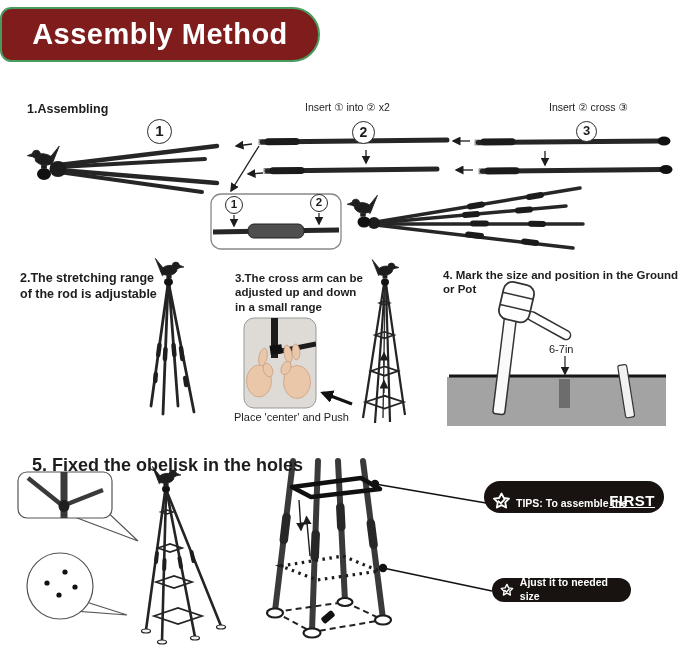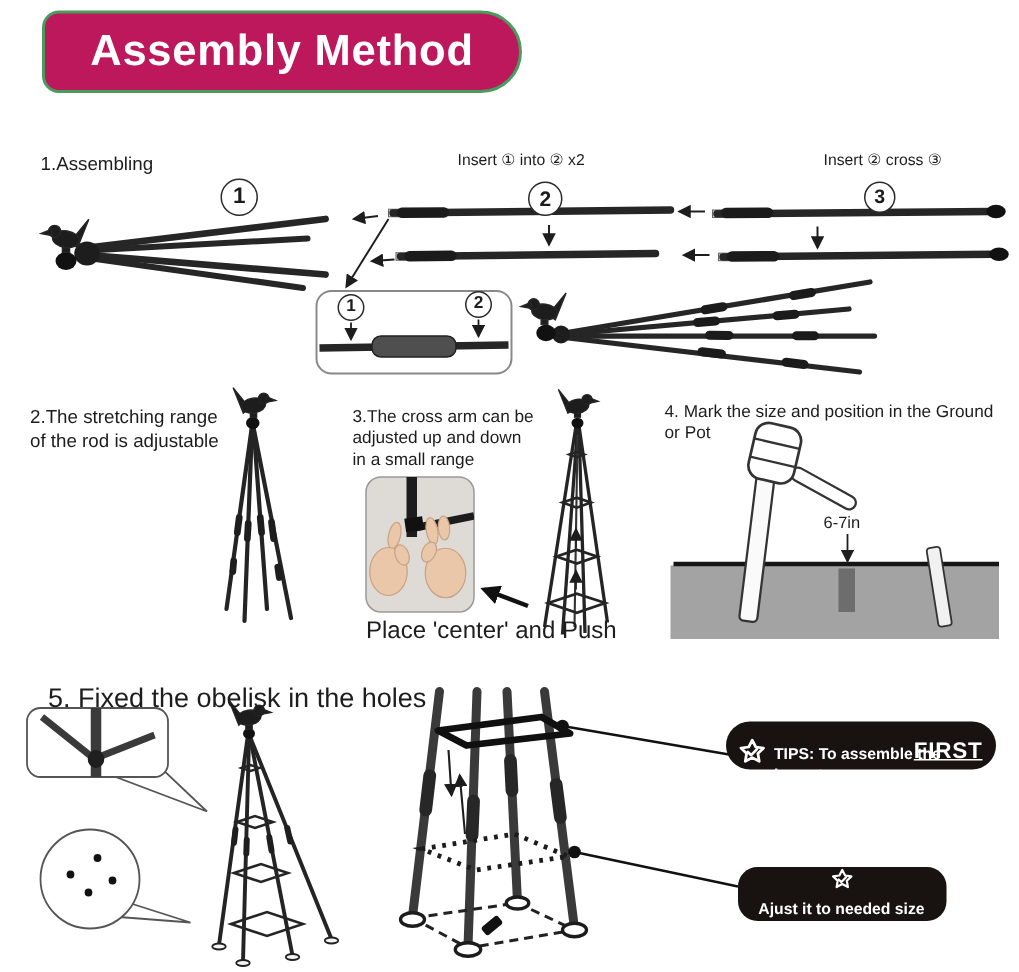--- a/index.html
+++ b/index.html
@@ -1,33 +1,33 @@
 <!DOCTYPE html>
 <html><head>
 <meta charset="utf-8">
 <style>
   html,body{margin:0;padding:0;background:#fff;}
   .stage{position:relative;width:679px;height:648px;background:#fff;overflow:hidden;
          font-family:"Liberation Sans", sans-serif;color:#1d1d1d;}
   .art{position:absolute;left:0;top:0;z-index:1;}
   .txt{position:absolute;z-index:2;color:#1d1d1d;line-height:1.25;}
-  .bold{font-weight:normal;}
+  .bold{font-weight:bold;}
   .pre{white-space:pre-line;}
   .banner{position:absolute;z-index:3;left:0;top:7px;width:320px;height:55px;
-          background:#be185d;border:2px solid #4a9c5e;box-sizing:border-box;
-          border-radius:12px 29px 29px 12px;display:flex;align-items:center;justify-content:center;margin-left:28px;}
+          background:#7f1d1d;border:2px solid #4a9c5e;box-sizing:border-box;
+          border-radius:12px 29px 29px 12px;display:flex;align-items:center;justify-content:center;}
   .banner span{color:#fff;font-weight:bold;font-size:29px;letter-spacing:.5px;}
   .pnum{position:absolute;z-index:3;border:1.6px solid #2a2a2a;border-radius:50%;background:#fff;
         color:#1c1c1c;font-weight:bold;text-align:center;box-sizing:border-box;}
   .tip{position:absolute;z-index:3;background:#181310;color:#fff;box-sizing:border-box;}
   .tip .tiptext{font-size:10.5px;font-weight:bold;white-space:pre-line;line-height:1.3;display:block;}
   .tip1{left:484px;top:481px;width:180px;height:32px;border-radius:17px;padding:16px 8px 4px 32px;}
   .tip1 .staricon{position:absolute;left:7px;top:10px;}
   .tipem{position:absolute;right:9px;bottom:4px;font-size:15px;font-weight:800;letter-spacing:.5px;text-decoration:underline;}
-  .tip2{left:492px;top:578px;width:139px;height:36px;border-radius:13px;display:flex;align-items:center;gap:5px;padding:0 8px 0 7px;flex-direction:column;}
+  .tip2{left:492px;top:578px;width:139px;height:24px;border-radius:13px;display:flex;align-items:center;gap:5px;padding:0 8px 0 7px;}
 </style>
 </head>
 <body>
 
 <div class="stage">
 
   <svg class="art" width="679" height="648" viewBox="0 0 679 648">
     <defs>
       <marker id="mA" markerUnits="userSpaceOnUse" markerWidth="9" markerHeight="9" refX="7.5" refY="4.5" orient="auto">
         <path d="M0,0 L9,4.5 L0,9 Z" fill="#1d1d1d"></path>
@@ -280,21 +280,21 @@
   <div class="pnum" style="left:352px;top:121px;width:23px;height:23px;font-size:14px;line-height:20px">2</div>
   <div class="pnum" style="left:576px;top:121px;width:21px;height:21px;font-size:13px;line-height:18px">3</div>
   <div class="pnum" style="left:225px;top:196px;width:18px;height:18px;font-size:11.5px;line-height:15px">1</div>
   <div class="pnum" style="left:310px;top:194px;width:18px;height:18px;font-size:11.5px;line-height:15px">2</div>
 
   <div class="txt bold pre" style="left:20px;top:271px;font-size:12.5px">2.The stretching range
 of the rod is adjustable</div>
   <div class="txt bold pre" style="left:235px;top:271px;font-size:11.5px">3.The cross arm can be
 adjusted up and down
 in a small range</div>
-  <div class="txt" style="left:244px;top:411px;font-size:16px">Place 'center' and Push</div>
+  <div class="txt" style="left:234px;top:411px;font-size:11px">Place 'center' and Push</div>
   <div class="txt bold pre" style="left:443px;top:268px;font-size:11.5px">4. Mark the size and position in the Ground
 or Pot</div>
   <div class="txt" style="left:549px;top:343px;font-size:11px">6-7in</div>
   <div class="txt bold" style="left:32px;top:454px;font-size:18px">5. Fixed the obelisk in the holes</div>
 
   <div class="tip tip1">
     <svg class="staricon" width="21" height="21" viewBox="0 0 24 24">
       <path d="M12 2.8 L14.7 8 L20.6 8.8 L16.3 13 L17.3 18.9 L12 16.1 L6.7 18.9 L7.7 13 L3.4 8.8 L9.3 8 Z" fill="none" stroke="#fff" stroke-width="2.1" stroke-linejoin="round"></path>
       <path d="M8.6 11.8 L11.2 14.2 L15.6 9.6" fill="none" stroke="#fff" stroke-width="2.1" stroke-linecap="round" stroke-linejoin="round"></path>
     </svg>

